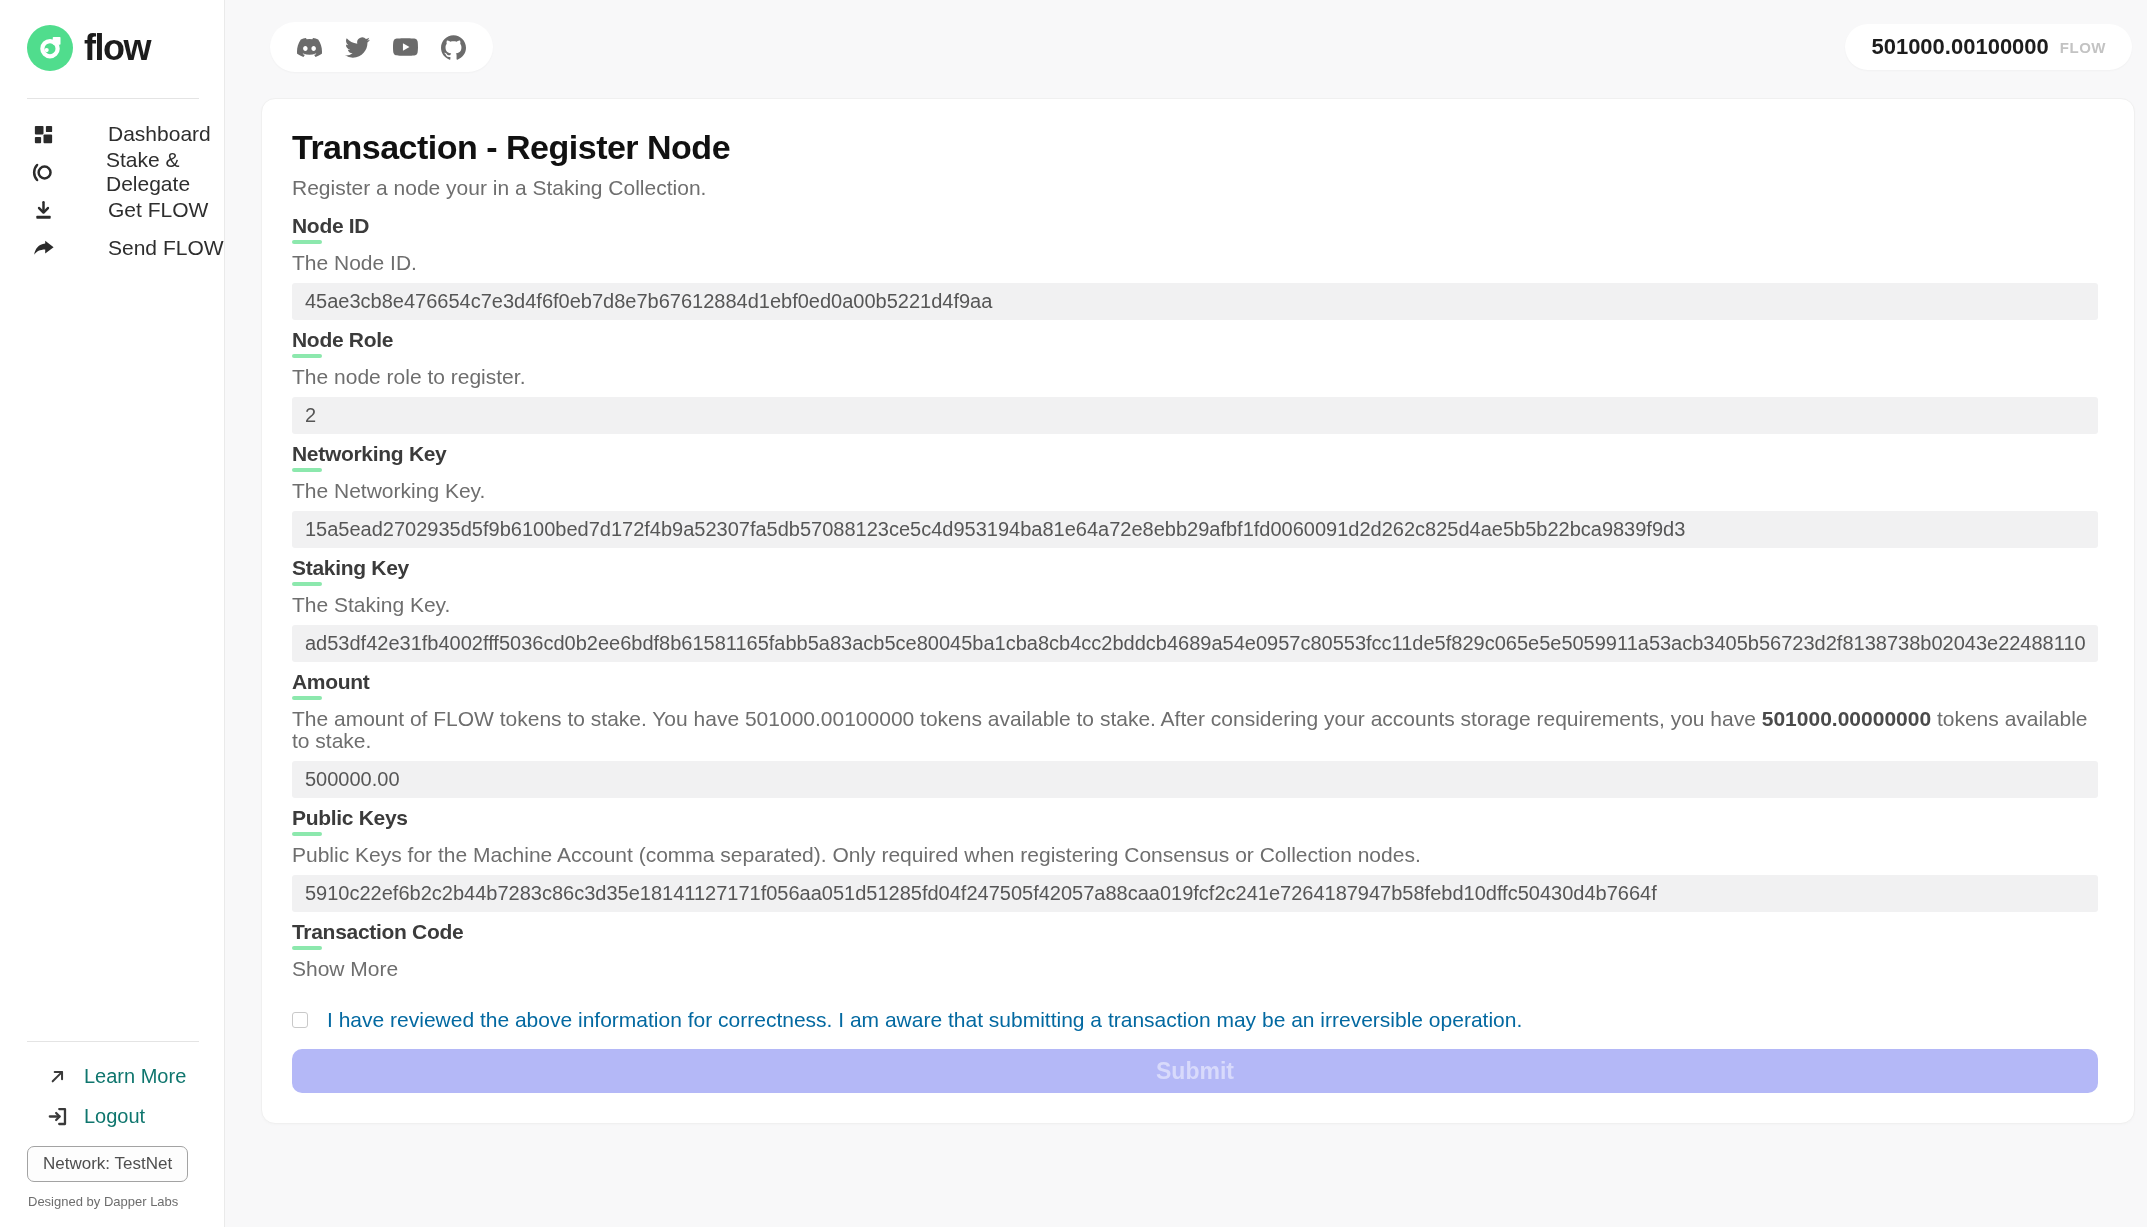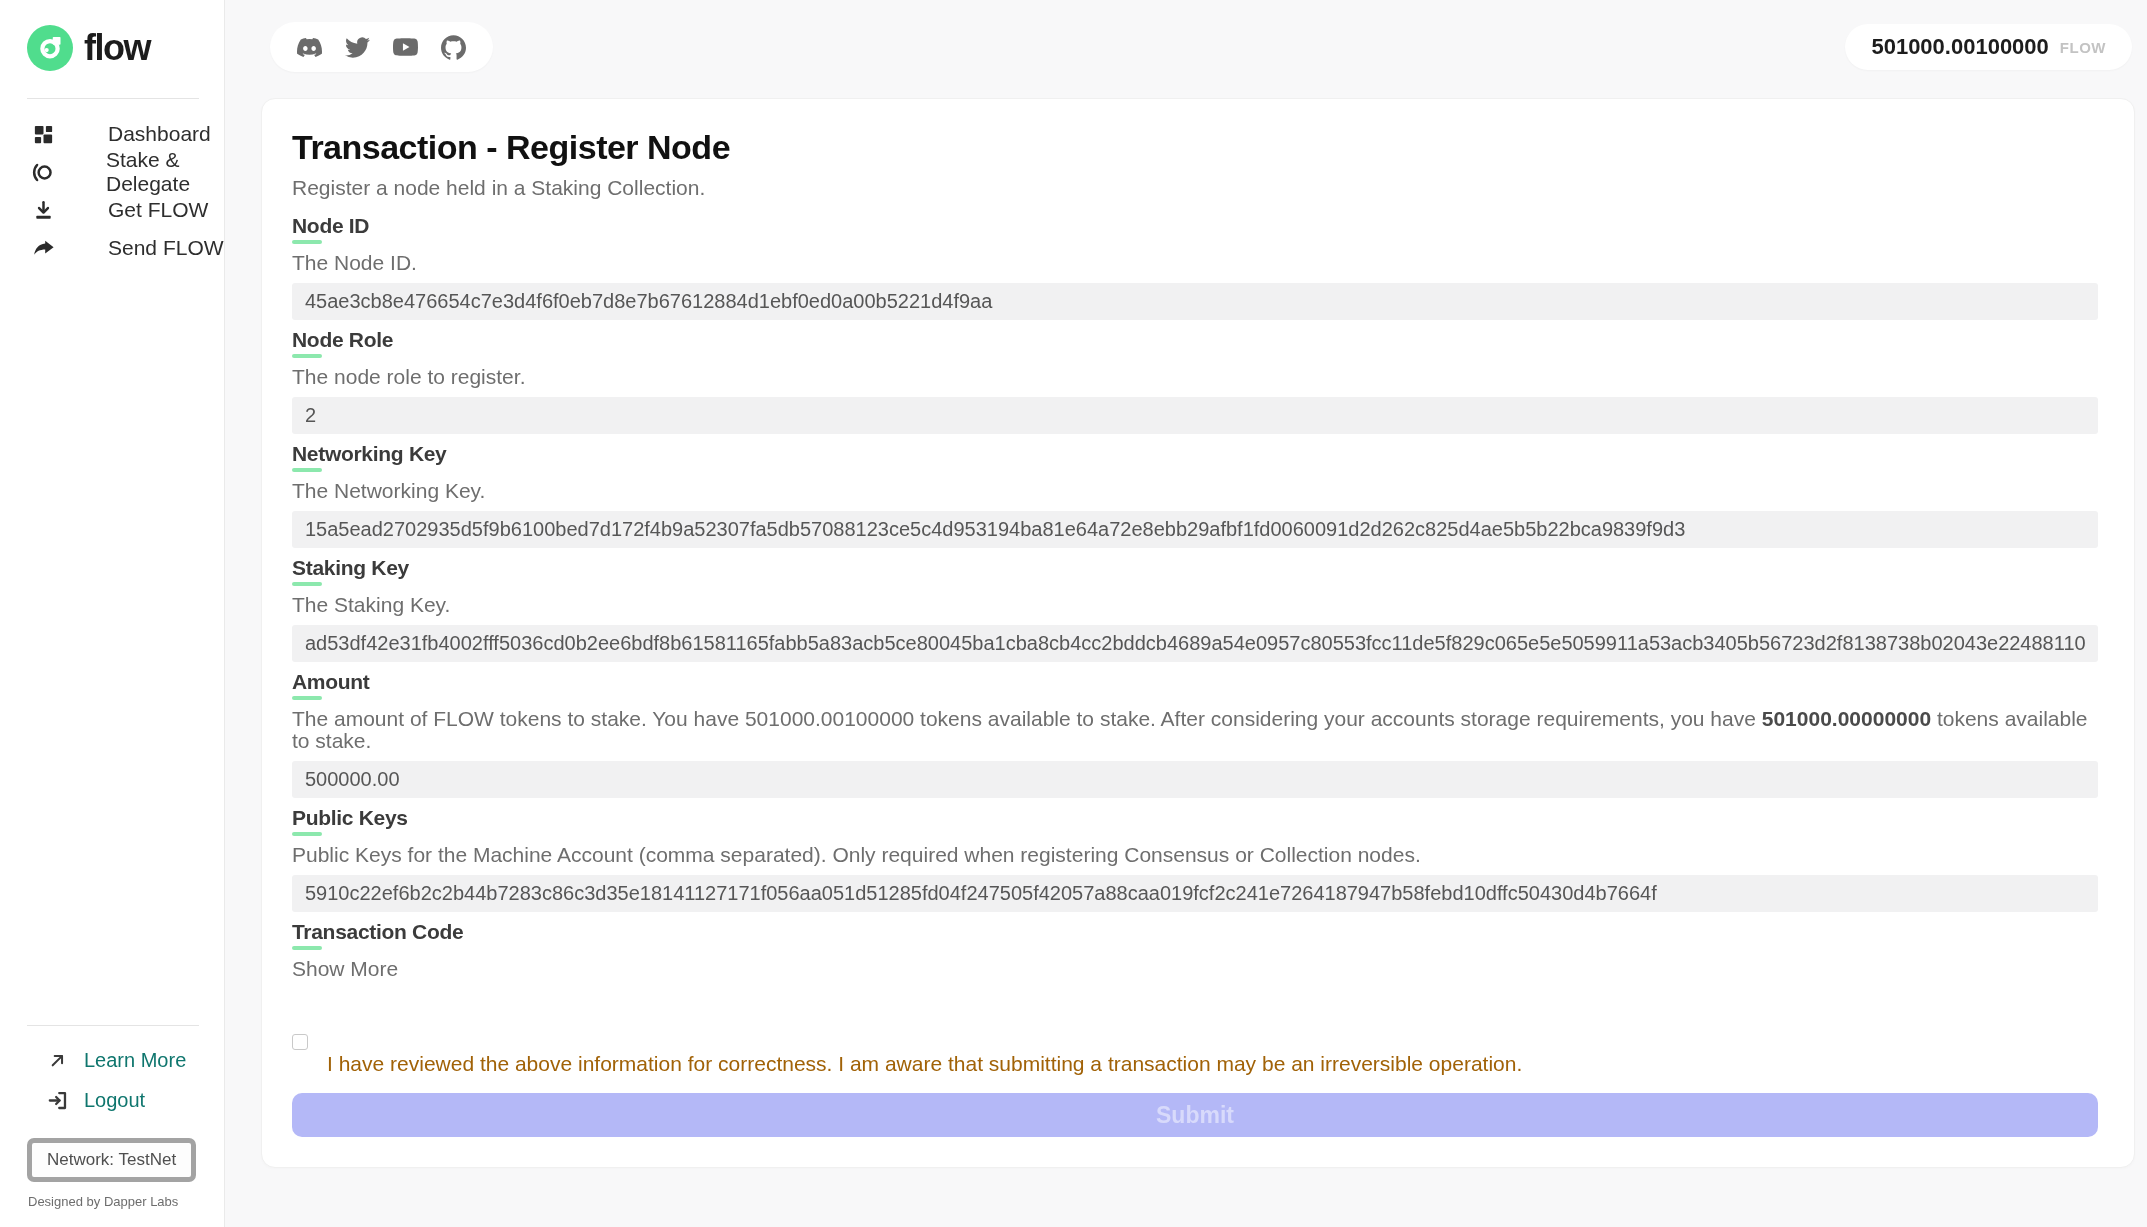--- a/index.html
+++ b/index.html
@@ -18,21 +18,21 @@
   .nav { margin-top: 16px; }
   .nav-item { display: flex; align-items: center; height: 38px; padding-left: 30px; cursor: pointer;
               color: #2e2e2e; font-size: 21px; gap: 38px; }
   .nav-item .nav-icon { width: 27px; height: 27px; display: flex; align-items: center;
               justify-content: center; margin-right: 13px; color: #2b2b2b; }
   .sidebar-footer { position: absolute; left: 0; right: 0; bottom: 10px; }
   .footer-item { display: flex; align-items: center; height: 40px; padding-left: 45px; cursor: pointer;
               color: #0f766e; font-size: 20px; }
   .footer-item .nav-icon { width: 25px; height: 25px; display: flex; align-items: center;
               justify-content: center; margin-right: 14px; color: #3a3a3a; }
-  .network-box { margin: 18px 0 0 27px; width: fit-content; border: 5px solid #a3a3a3;
+  .network-box { margin: 10px 0 0 27px; width: fit-content; border: 1px solid #a3a3a3;
               border-radius: 7px; padding: 7px 15px; font-size: 17px; color: #4f4f4f; background: #fdfdfd; }
   .credit { margin: 12px 0 8px 28px; font-size: 13px; color: #6d6d6d; }
 
   
   .main { flex: 1; padding: 22px 12px 0 36px; }
   .topbar { display: flex; align-items: center; justify-content: space-between; }
   .social-pill { margin-left: 9px; background: #ffffff; border-radius: 999px; height: 50px;
               display: flex; align-items: center; padding: 0 27px; gap: 23px;
               box-shadow: 0 1px 2px rgba(0,0,0,0.03); }
   .social-btn { width: 25px; height: 25px; color: #6b6b6b; cursor: pointer; display: flex;
@@ -59,21 +59,21 @@
   .field-desc .bold { color: #4a4a4a; font-weight: 700; }
   .field-input { display: block; width: 100%; height: 37px; margin-top: 9px; background: #f1f1f2;
           border: none; border-radius: 3px; padding: 0 13px; font-size: 20px; color: #565656;
           font-family: "Liberation Sans", sans-serif; outline: none; }
 
   .show-code { font-size: 21px; color: #6e6e6e; line-height: 22px; margin-top: 8px; cursor: pointer; }
 
   .confirm-row { display: flex; align-items: center; margin-top: 28px; }
   .checkbox { width: 16px; height: 16px; border: 1.5px solid #c9c9c9; border-radius: 3px;
           background: #ffffff; cursor: pointer; flex: none; }
-  .confirm-text { font-size: 21px; color: #a16207; margin-left: 19px; margin-top: 44px; }
+  .confirm-text { font-size: 21px; color: #0369a1; margin-left: 19px; }
 
   .submit-btn { display: block; width: 100%; height: 44px; margin-top: 17px; border: none;
           border-radius: 10px; background: #b4b8f7; color: #d8dafb; font-size: 23px; font-weight: 700;
           font-family: "Liberation Sans", sans-serif; cursor: default; }
 </style>
 </head>
 <body>
 
 <div class="app">
 
@@ -185,21 +185,21 @@
       </div>
 
       <div class="balance-pill">
         <span class="balance-amount">501000.00100000</span>
         <span class="balance-currency">FLOW</span>
       </div>
     </div>
 
     <section class="card">
       <h1 class="card-title">Transaction - Register Node</h1>
-      <p class="card-subtitle">Register a node held in a Staking Collection.</p>
+      <p class="card-subtitle">Register a node your in a Staking Collection.</p>
 
       <div class="field">
         <div class="field-label">Node ID</div>
         <div class="label-underline"></div>
         <div class="field-desc">The Node ID.</div>
         <input class="field-input" type="text" value="45ae3cb8e476654c7e3d4f6f0eb7d8e7b67612884d1ebf0ed0a00b5221d4f9aa" style="">
       </div>
 
       <div class="field">
         <div class="field-label">Node Role</div>

